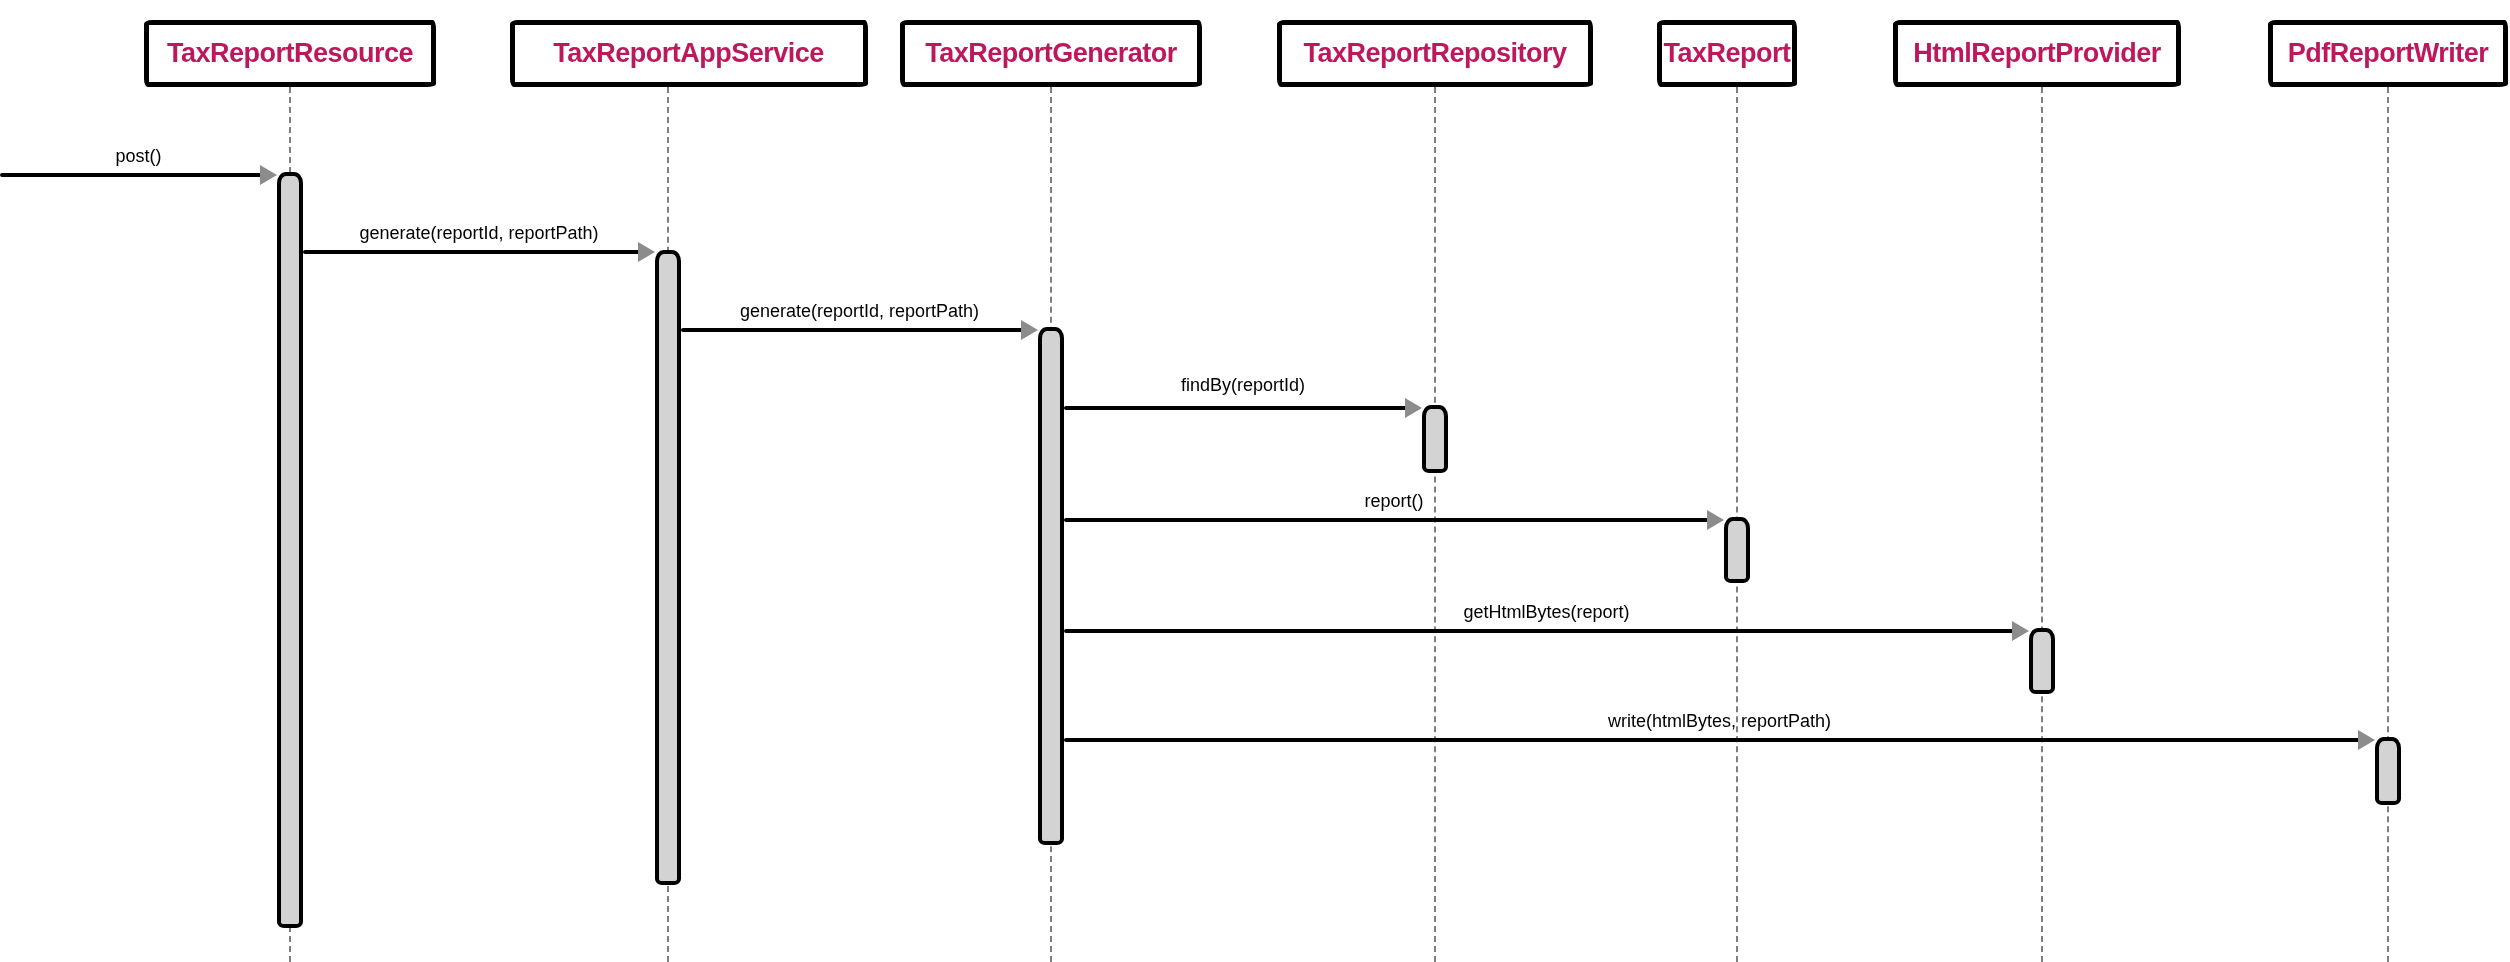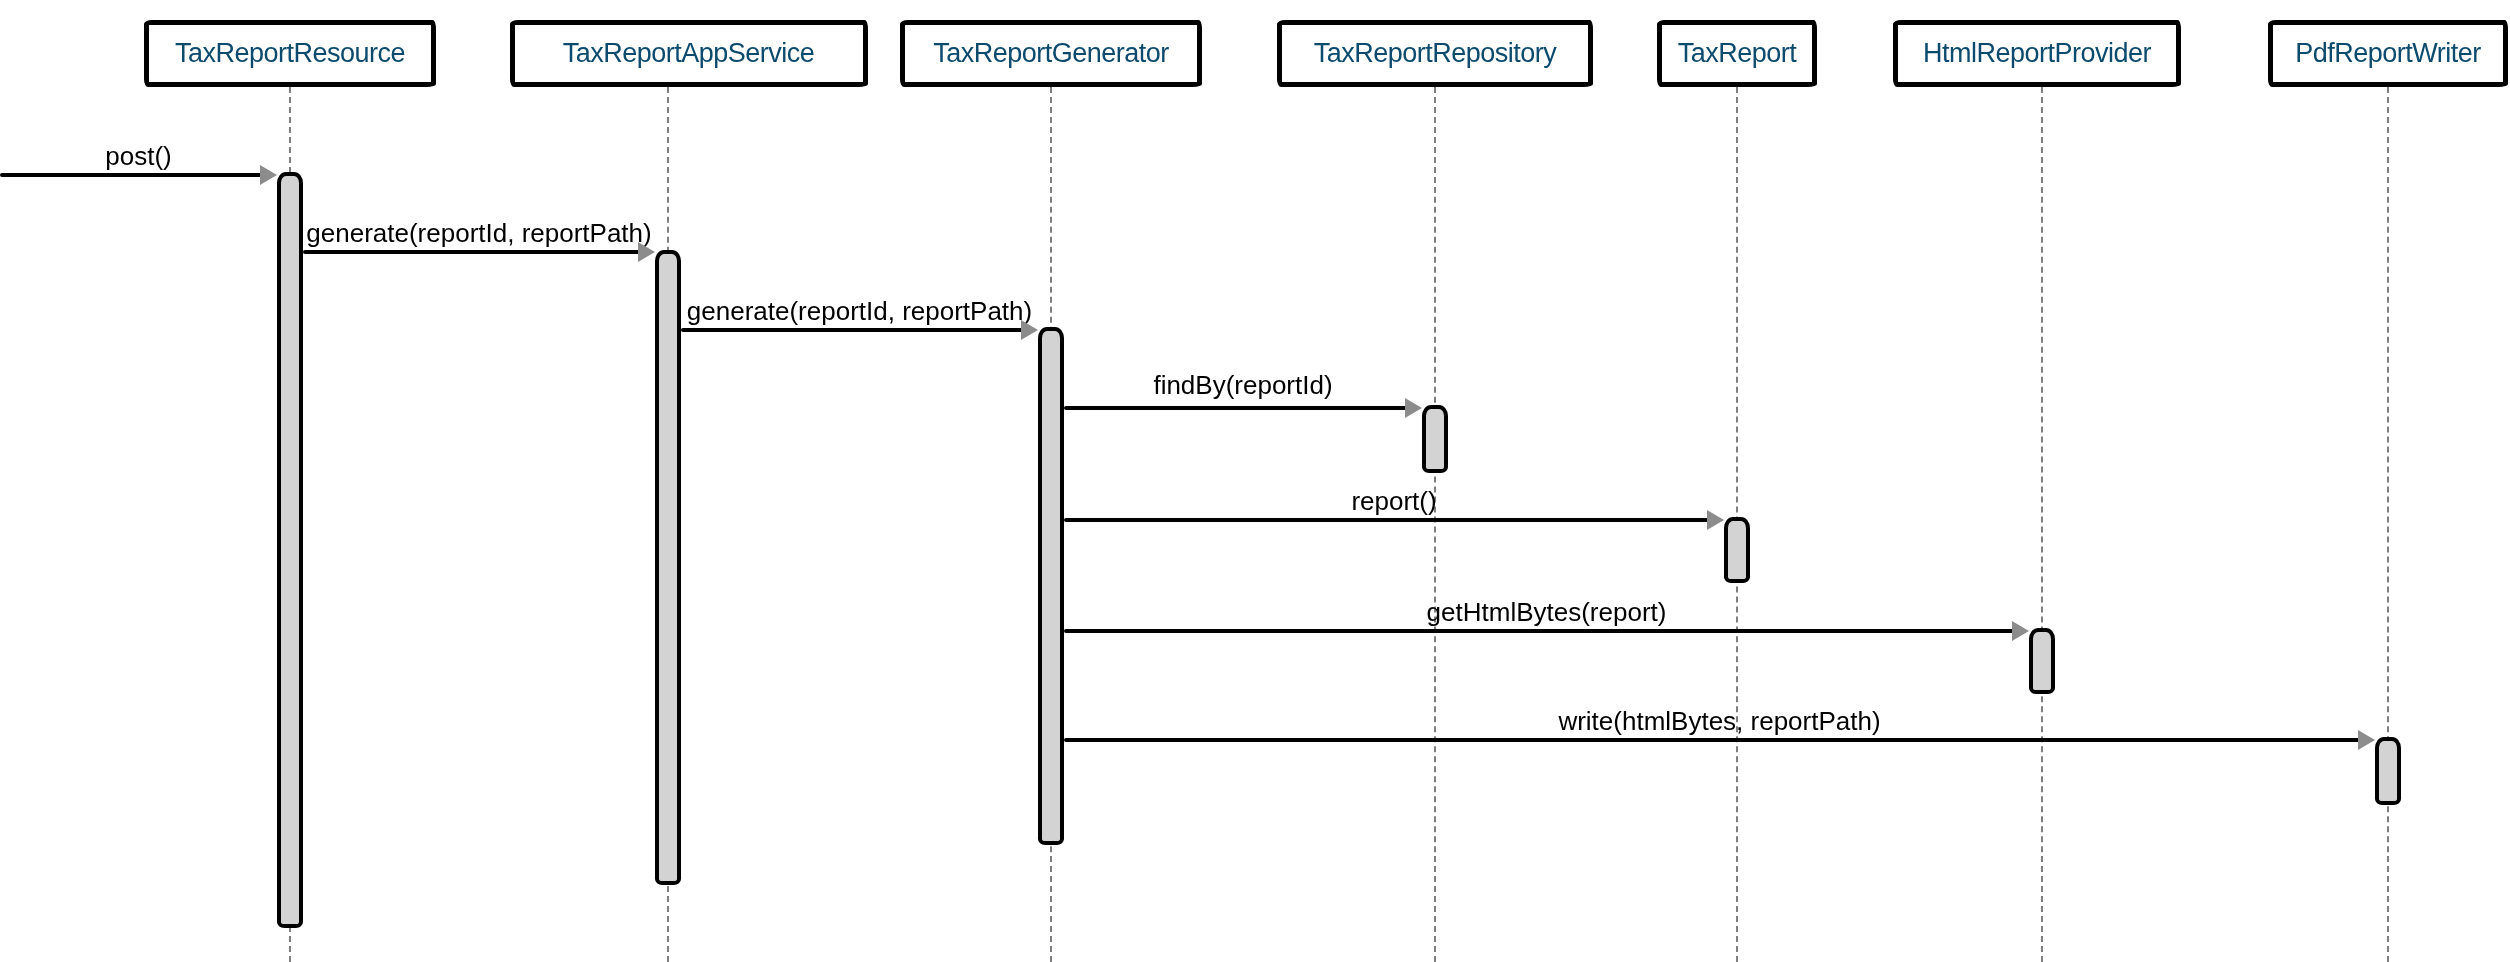--- a/index.html
+++ b/index.html
@@ -23,22 +23,22 @@
     background: #ffffff;
     border: 5px solid var(--stroke, #000000);
     border-radius: 8px 3px 9px 4px / 4px 9px 3px 8px;
     display: flex;
     align-items: center;
     justify-content: center;
     z-index: 3;
   }
   .participant-label {
     font-size: 27px;
-    font-weight: normal;
-    color: #0c4a6e;
+    font-weight: bold;
+    color: #be185d;
     white-space: nowrap;
     letter-spacing: -0.5px;
     text-align: right;
   }
   .lifeline {
     position: absolute;
     top: 87px;
     height: 875px;
     width: 0;
     border-left: 2px dashed var(--lifeline, #7f7f7f);
@@ -67,21 +67,21 @@
     height: 0;
     border-top: 10px solid transparent;
     border-bottom: 10px solid transparent;
     border-left: 17px solid var(--arrowhead, #8c8c8c);
     z-index: 5;
   }
   .msg-label {
     position: absolute;
     height: 30px;
     line-height: 30px;
-    font-size: 26px;
+    font-size: 18px;
     color: #000000;
     white-space: nowrap;
     transform: translateX(-50%);
     z-index: 5;
   }
 </style>
 </head>
 <body>
 
 <div id="stage">
@@ -108,21 +108,21 @@
 
   <div>
     <div class="lifeline" style="left: 1434px;"></div>
     <div class="participant-box" style="left: 1277px; width: 316px;">
       <span class="participant-label">TaxReportRepository</span>
     </div>
   </div>
 
   <div>
     <div class="lifeline" style="left: 1736px;"></div>
-    <div class="participant-box" style="left: 1657px; width: 160px;">
+    <div class="participant-box" style="left: 1657px; width: 140px;">
       <span class="participant-label">TaxReport</span>
     </div>
   </div>
 
   <div>
     <div class="lifeline" style="left: 2041px;"></div>
     <div class="participant-box" style="left: 1893px; width: 288px;">
       <span class="participant-label">HtmlReportProvider</span>
     </div>
   </div>

